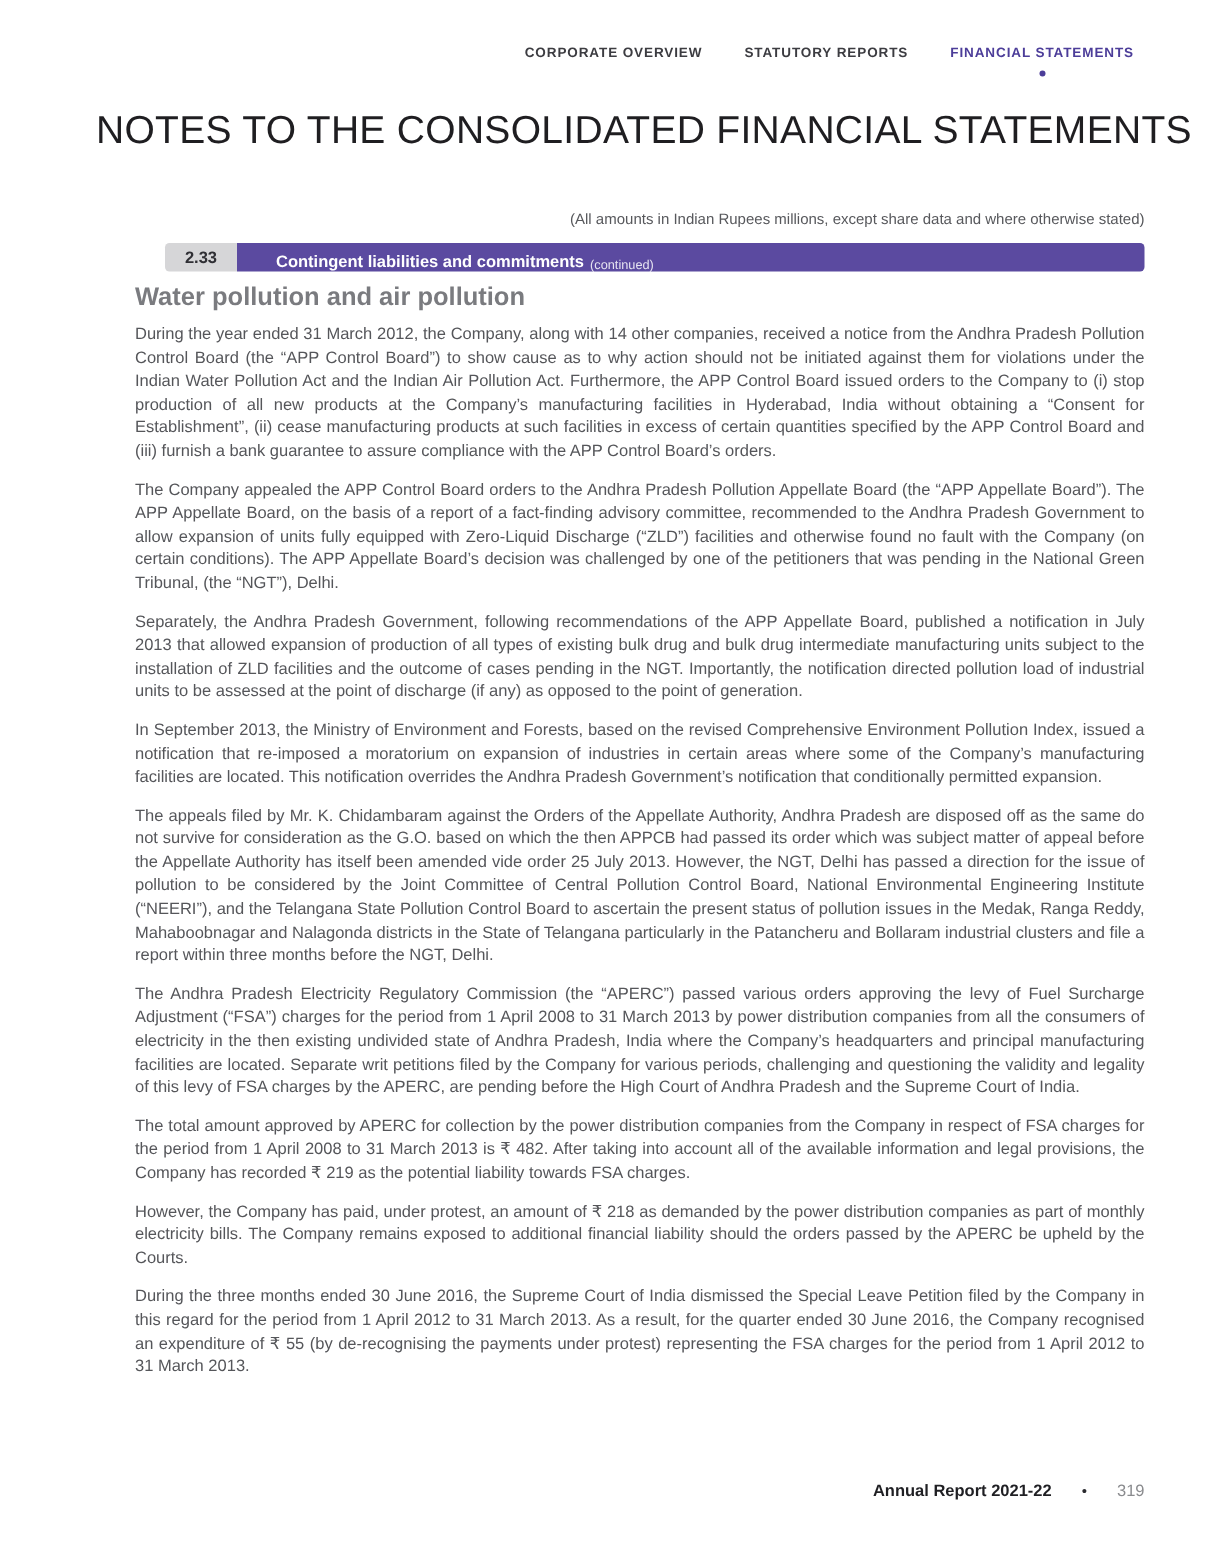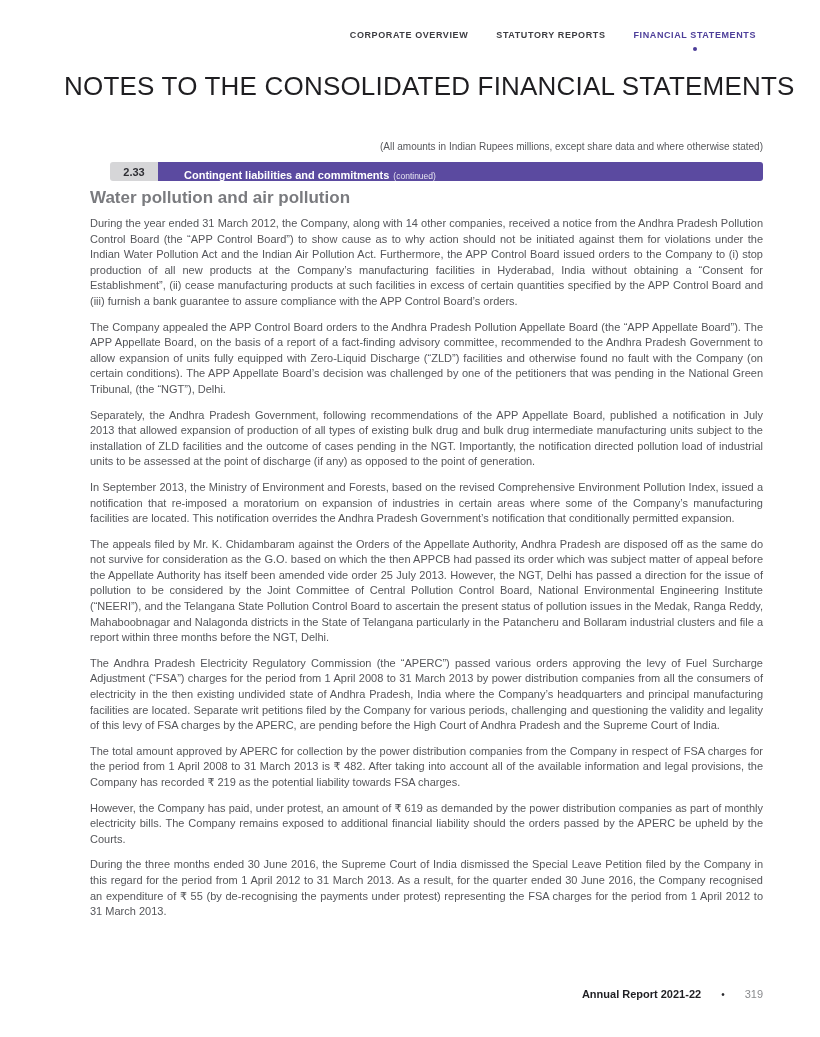--- a/index.html
+++ b/index.html
@@ -114,21 +114,21 @@
   <div class="content">
     <div class="sub-heading">Water pollution and air pollution</div>
     <p>During the year ended 31 March 2012, the Company, along with 14 other companies, received a notice from the Andhra Pradesh Pollution Control Board (the “APP Control Board”) to show cause as to why action should not be initiated against them for violations under the Indian Water Pollution Act and the Indian Air Pollution Act. Furthermore, the APP Control Board issued orders to the Company to (i) stop production of all new products at the Company’s manufacturing facilities in Hyderabad, India without obtaining a “Consent for Establishment”, (ii) cease manufacturing products at such facilities in excess of certain quantities specified by the APP Control Board and (iii) furnish a bank guarantee to assure compliance with the APP Control Board’s orders.</p>
     <p>The Company appealed the APP Control Board orders to the Andhra Pradesh Pollution Appellate Board (the “APP Appellate Board”). The APP Appellate Board, on the basis of a report of a fact-finding advisory committee, recommended to the Andhra Pradesh Government to allow expansion of units fully equipped with Zero-Liquid Discharge (“ZLD”) facilities and otherwise found no fault with the Company (on certain conditions). The APP Appellate Board’s decision was challenged by one of the petitioners that was pending in the National Green Tribunal, (the “NGT”), Delhi.</p>
     <p>Separately, the Andhra Pradesh Government, following recommendations of the APP Appellate Board, published a notification in July 2013 that allowed expansion of production of all types of existing bulk drug and bulk drug intermediate manufacturing units subject to the installation of ZLD facilities and the outcome of cases pending in the NGT. Importantly, the notification directed pollution load of industrial units to be assessed at the point of discharge (if any) as opposed to the point of generation.</p>
     <p>In September 2013, the Ministry of Environment and Forests, based on the revised Comprehensive Environment Pollution Index, issued a notification that re-imposed a moratorium on expansion of industries in certain areas where some of the Company’s manufacturing facilities are located. This notification overrides the Andhra Pradesh Government’s notification that conditionally permitted expansion.</p>
     <p>The appeals filed by Mr. K. Chidambaram against the Orders of the Appellate Authority, Andhra Pradesh are disposed off as the same do not survive for consideration as the G.O. based on which the then APPCB had passed its order which was subject matter of appeal before the Appellate Authority has itself been amended vide order 25 July 2013. However, the NGT, Delhi has passed a direction for the issue of pollution to be considered by the Joint Committee of Central Pollution Control Board, National Environmental Engineering Institute (“NEERI”), and the Telangana State Pollution Control Board to ascertain the present status of pollution issues in the Medak, Ranga Reddy, Mahaboobnagar and Nalagonda districts in the State of Telangana particularly in the Patancheru and Bollaram industrial clusters and file a report within three months before the NGT, Delhi.</p>
 
     <p>The Andhra Pradesh Electricity Regulatory Commission (the “APERC”) passed various orders approving the levy of Fuel Surcharge Adjustment (“FSA”) charges for the period from 1 April 2008 to 31 March 2013 by power distribution companies from all the consumers of electricity in the then existing undivided state of Andhra Pradesh, India where the Company’s headquarters and principal manufacturing facilities are located. Separate writ petitions filed by the Company for various periods, challenging and questioning the validity and legality of this levy of FSA charges by the APERC, are pending before the High Court of Andhra Pradesh and the Supreme Court of India.</p>
     <p>The total amount approved by APERC for collection by the power distribution companies from the Company in respect of FSA charges for the period from 1 April 2008 to 31 March 2013 is ₹ 482. After taking into account all of the available information and legal provisions, the Company has recorded ₹ 219 as the potential liability towards FSA charges.</p>
-    <p>However, the Company has paid, under protest, an amount of ₹ 619 as demanded by the power distribution companies as part of monthly electricity bills. The Company remains exposed to additional financial liability should the orders passed by the APERC be upheld by the Courts.</p>
+    <p>However, the Company has paid, under protest, an amount of ₹ 218 as demanded by the power distribution companies as part of monthly electricity bills. The Company remains exposed to additional financial liability should the orders passed by the APERC be upheld by the Courts.</p>
     <p>During the three months ended 30 June 2016, the Supreme Court of India dismissed the Special Leave Petition filed by the Company in this regard for the period from 1 April 2012 to 31 March 2013. As a result, for the quarter ended 30 June 2016, the Company recognised an expenditure of ₹ 55 (by de-recognising the payments under protest) representing the FSA charges for the period from 1 April 2012 to 31 March 2013.</p>
   </div>
 
   <div class="footer">
     <span class="footer-report">Annual Report 2021-22</span>
     <span class="footer-sep">•</span>
     <span class="footer-page">319</span>
   </div>
 
 </div>

